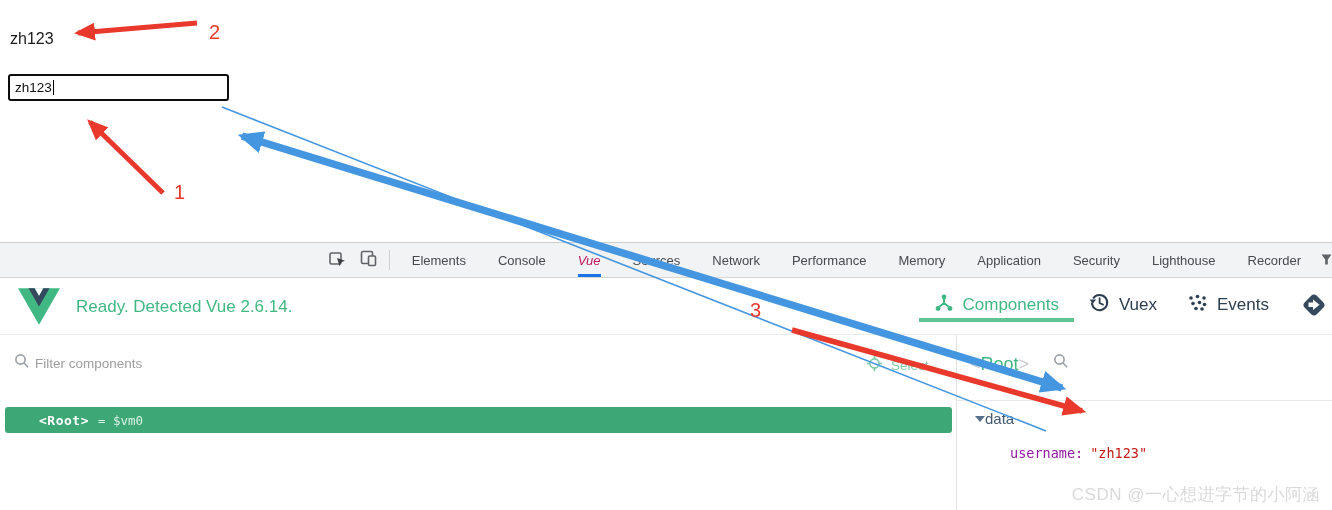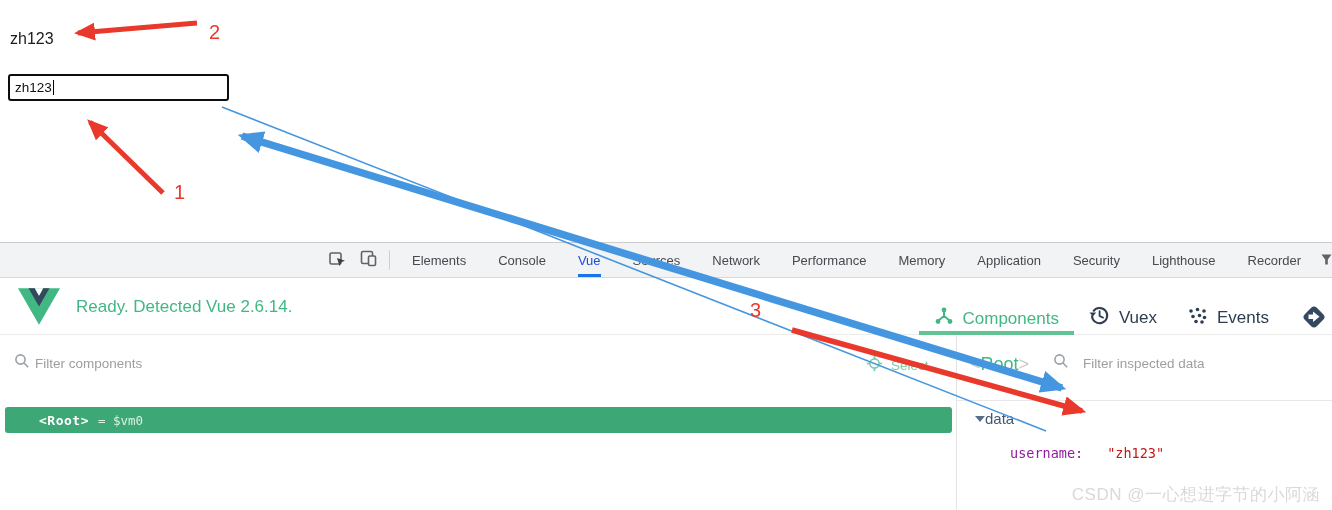--- a/index.html
+++ b/index.html
@@ -19,28 +19,28 @@
   .dt-tabbar{
     position:absolute;left:0;top:242px;width:1332px;height:36px;background:#f2f3f4;
     border-top:1px solid #cdcdcd;border-bottom:1px solid #d8d8d8;box-sizing:border-box;
     display:flex;align-items:center;justify-content:flex-end;
   }
   .dt-toolicons{display:flex;align-items:center;gap:14px;padding-left:12px;}
   .dt-sep{width:1px;height:20px;background:#cfcfcf;margin-left:12px;}
   .dt-tabs{display:flex;gap:32px;padding-left:22px;height:100%;align-items:center;}
   .dt-tab{font-size:13px;color:#454a4f;height:100%;display:flex;align-items:center;
     box-sizing:border-box;border-bottom:3px solid transparent;padding-top:3px;cursor:default;}
-  .dt-tab.active{color:#1d4ed8;border-bottom:3px solid #1a73e8;}
+  .dt-tab.active{color:#be185d;border-bottom:3px solid #1a73e8;font-style:italic;}
   .dt-tab-recorder{display:flex;align-items:center;gap:20px;}
   
   .vue-header{position:absolute;left:0;top:279px;width:1332px;height:56px;background:#fff;
     border-bottom:1px solid #ececec;box-sizing:border-box;}
   .vue-logo{position:absolute;left:18px;top:9px;}
   .vue-status{position:absolute;left:76px;top:18px;font-size:17px;color:#41b883;}
-  .vue-nav{position:absolute;right:0;top:0;height:56px;display:flex;align-items:flex-end;}
+  .vue-nav{position:absolute;right:0;top:0;height:56px;display:flex;align-items:center;}
   .vue-nav-tab{display:flex;align-items:center;gap:9px;padding:0 15px;font-size:17px;
     color:#2c3e50;box-sizing:border-box;border-bottom:4px solid transparent;cursor:default;}
   .vue-nav-tab.active{color:#41b883;border-bottom:4px solid #62c392;}
   .vue-nav-appswitch{display:flex;align-items:center;padding:0 4px 0 16px;}
   
   .toolbar{position:absolute;left:0;top:335px;width:1332px;height:65px;background:#fff;}
   .panel-divider{position:absolute;left:956px;top:335px;width:1px;height:175px;background:#e3e3e3;}
   .right-toolbar-border{position:absolute;left:957px;top:400px;width:375px;height:1px;background:#e8e8e8;}
   .filter-left{position:absolute;left:14px;top:353px;display:flex;align-items:center;gap:3px;}
   .filter-right{position:absolute;left:1053px;top:353px;display:flex;align-items:center;gap:12px;}
@@ -55,21 +55,21 @@
   
   .tree-row{position:absolute;left:5px;top:407px;width:947px;height:26px;background:#3da776;
     border-radius:3px;display:flex;align-items:center;padding-left:34px;box-sizing:border-box;
     font-family:"DejaVu Sans Mono", monospace;}
   .tree-tag{color:#ffffff;font-size:13px;font-weight:bold;letter-spacing:.5px;}
   .tree-suffix{color:#dbf2e6;font-size:12.5px;margin-left:9px;}
   .inspector-section{position:absolute;left:975px;top:410px;display:flex;align-items:center;}
   .tri-down{width:0;height:0;border-left:5px solid transparent;border-right:5px solid transparent;
     border-top:6px solid #57708a;}
   .section-label{font-size:15px;color:#42586e;}
-  .inspector-prop{position:absolute;left:1010px;top:445px;display:flex;gap:24px;
+  .inspector-prop{position:absolute;left:1010px;top:445px;display:flex;gap:7px;
     font-family:"DejaVu Sans Mono", monospace;font-size:13.5px;}
   .prop-key{color:#9318a3;}
   .prop-value{color:#c41a16;}
   
   .overlay{position:absolute;left:0;top:0;width:1332px;height:510px;pointer-events:none;z-index:50;}
   .ann-label{position:absolute;color:#e8392c;font-size:20px;z-index:51;pointer-events:none;}
   .lbl-1{left:174px;top:181px;}
   .lbl-2{left:209px;top:21px;}
   .lbl-3{left:750px;top:299px;}
   .watermark{position:absolute;right:12px;top:483px;font-size:17px;color:#d9d9d9;z-index:60;
@@ -208,21 +208,20 @@
   <div class="breadcrumb">
     <span class="bc-bracket">&lt;</span><span class="bc-root">Root</span><span class="bc-bracket">&gt;</span>
   </div>
   <div class="filter-right">
     <span>
       <svg width="16" height="16" viewBox="0 0 16 16">
         <circle cx="6.5" cy="6.5" r="4.6" fill="none" stroke="#9aa0a6" stroke-width="1.6"></circle>
         <line x1="10" y1="10" x2="14.2" y2="14.2" stroke="#9aa0a6" stroke-width="1.6"></line>
       </svg>
     </span>
-    <input class="filter-input" placeholder="Filter inspected data" style="">
   </div>
 
   <div class="tree-row">
     <span class="tree-tag">&lt;Root&gt;</span>
     <span class="tree-suffix">= $vm0</span>
   </div>
   <div class="inspector-section">
     <span class="tri-down"></span>
     <span class="section-label">data</span>
   </div>

